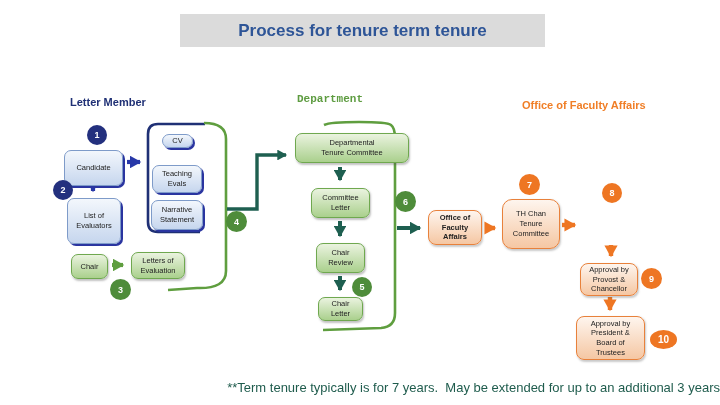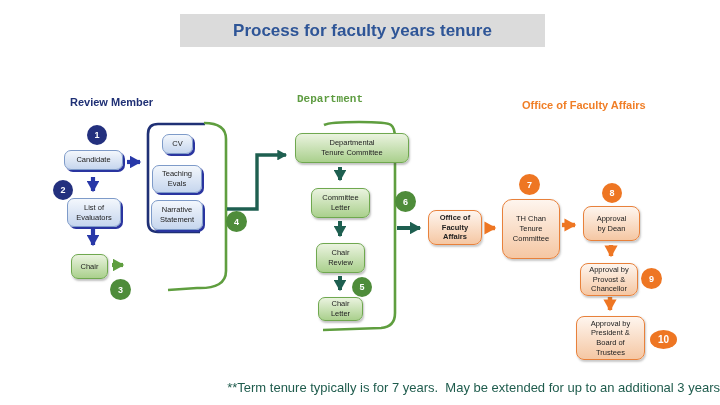--- a/index.html
+++ b/index.html
@@ -37,33 +37,33 @@
     background:linear-gradient(#EAF3DF,#AAD08D);
     border:1.3px solid #6FA84F;
     box-shadow:1px 1.5px 2px rgba(80,80,80,0.35);
   }
   .orange {
     background:linear-gradient(#FEF5EE,#F5C7A3);
     border:1.3px solid #E8813B;
     border-radius:8px;
     box-shadow:1px 1.5px 2px rgba(80,80,80,0.3);
   }
-  .n-candidate { left:64px; top:150px; width:59px; height:20px; }
-  .n-list { left:67px; top:198px; width:54px; height:29px; }
-  .n-cv { left:162px; top:134px; width:31px; height:20px; }
+  .n-candidate { left:64px; top:150px; width:59px; height:36px; }
+  .n-list { left:67px; top:198px; width:54px; height:46px; }
+  .n-cv { left:162px; top:134px; width:31px; height:14px; }
   .n-teach { left:152px; top:165px; width:50px; height:28px; }
   .n-narr { left:151px; top:200px; width:52px; height:30px; }
   .n-chair { left:71px; top:254px; width:37px; height:25px; }
   .n-letters { left:131px; top:252px; width:54px; height:27px; }
   .n-dtc { left:295px; top:133px; width:114px; height:30px; }
   .n-comm { left:311px; top:188px; width:59px; height:30px; }
   .n-crev { left:316px; top:243px; width:49px; height:30px; }
   .n-clet { left:318px; top:297px; width:45px; height:24px; }
   .n-ofa { left:428px; top:210px; width:54px; height:35px;font-weight:bold; }
-  .n-thchan { left:502px; top:199px; width:58px; height:60px; border-radius:10px; }
+  .n-thchan { left:502px; top:199px; width:58px; height:50px; border-radius:10px; }
   .n-dean { left:583px; top:206px; width:57px; height:35px; }
   .n-provost { left:580px; top:263px; width:58px; height:33px; }
   .n-president { left:576px; top:316px; width:69px; height:44px; }
 
   .step {
     position:absolute; z-index:3; border-radius:50%;
     color:#fff; font-weight:bold; font-size:9px;
     display:flex; align-items:center; justify-content:center;
   }
   .navy-c { background:#23307E; }
@@ -84,24 +84,24 @@
     position:absolute; left:0; right:0; top:380px; z-index:2;
     text-align:right; font-size:13px; color:#1F5C4D; white-space:pre;
   }
 </style>
 </head>
 <body>
 
 <div class="canvas">
 
   <div class="banner">
-    <span>Process for faculty years tenure</span>
+    <span>Process for tenure term tenure</span>
   </div>
 
-  <div class="heading h-faculty">Review Member</div>
+  <div class="heading h-faculty">Letter Member</div>
   <div class="heading h-dept">Department</div>
   <div class="heading h-office">Office of Faculty Affairs</div>
 
   <svg class="overlay" width="720" height="405" viewBox="0 0 720 405">
     <defs>
       <marker id="mNavy" viewBox="0 0 10 10" refX="8" refY="5" markerWidth="3" markerHeight="3" orient="auto">
         <path d="M0,0 L9,5 L0,10 Z" fill="#2838A8"></path>
       </marker>
       <marker id="mGreen" viewBox="0 0 10 10" refX="8" refY="5" markerWidth="3" markerHeight="3" orient="auto">
         <path d="M0,0 L9,5 L0,10 Z" fill="#5F9E3F"></path>
@@ -135,36 +135,36 @@
 
   <div class="node blue n-candidate">Candidate</div>
   <div class="node blue n-list">List of
 Evaluators</div>
   <div class="node blue n-cv">CV</div>
   <div class="node blue n-narr">Narrative
 Statement</div>
   <div class="node blue n-teach">Teaching
 Evals</div>
   <div class="node green n-chair">Chair</div>
+  <div class="node green n-letters">Letters of
+Evaluation</div>
   <div class="node green n-dtc">Departmental
 Tenure Committee</div>
   <div class="node green n-comm">Committee
 Letter</div>
   <div class="node green n-crev">Chair
 Review</div>
   <div class="node green n-clet">Chair
 Letter</div>
   <div class="node orange n-ofa">Office of
 Faculty
 Affairs</div>
   <div class="node orange n-thchan">TH Chan
 Tenure
 Committee</div>
-  <div class="node orange n-dean">Approval
-by Dean</div>
   <div class="node orange n-provost">Approval by
 Provost &amp;
 Chancellor</div>
   <div class="node orange n-president">Approval by
 President &amp;
 Board of
 Trustees</div>
 
   <div class="step navy-c s1">1</div>
   <div class="step navy-c s2">2</div>

